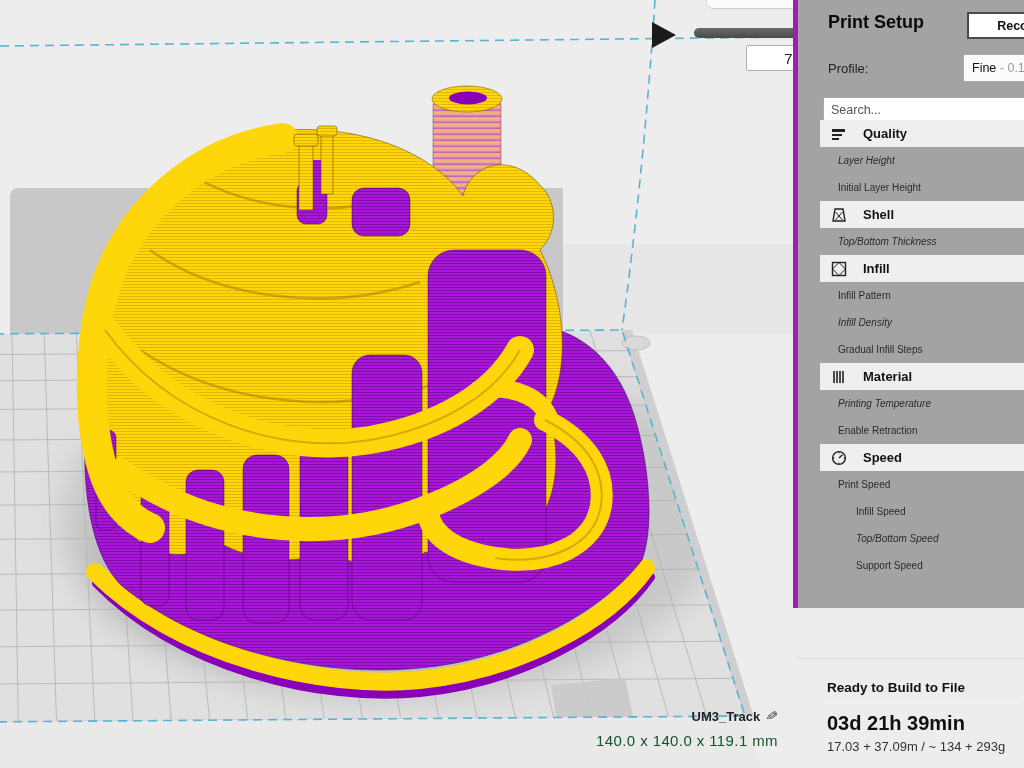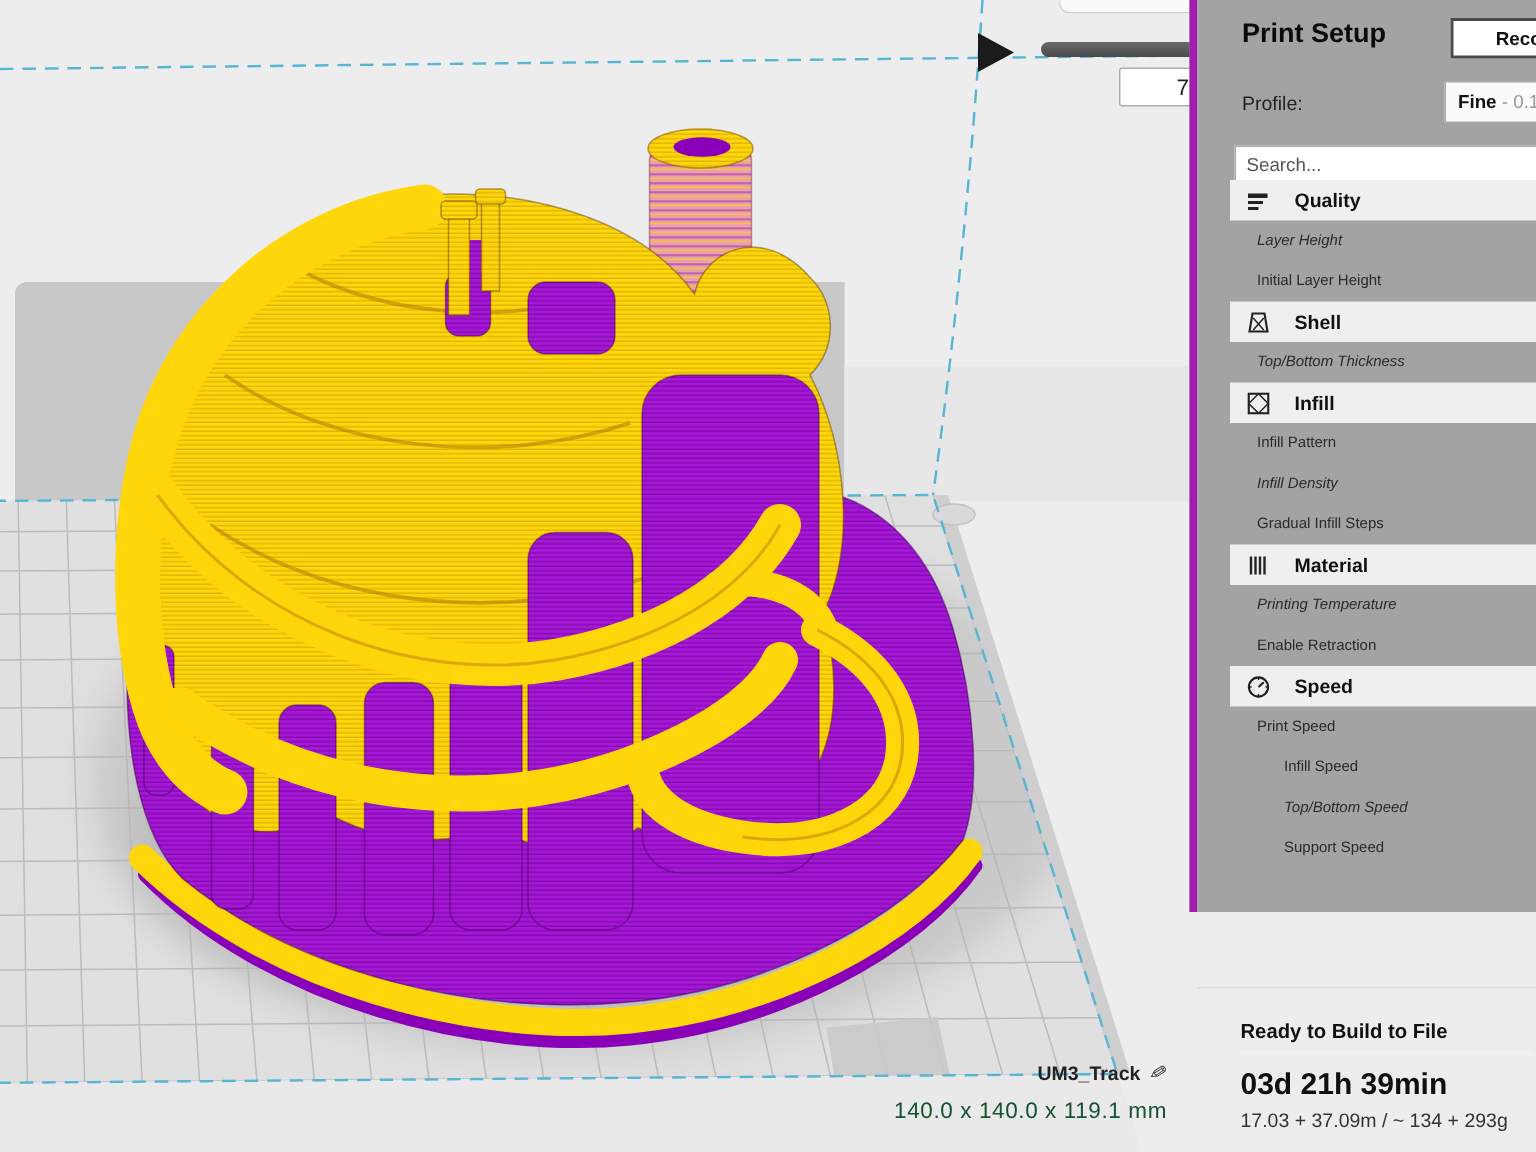--- a/index.html
+++ b/index.html
@@ -29,21 +29,21 @@
   #panel{position:absolute;left:793px;top:0;width:231px;height:608px;background:#a3a3a3;
     border-left:5px solid #a21caf;z-index:10;}
   #panel-title{position:absolute;left:30px;top:12px;font-size:18px;font-weight:bold;color:#0a0a0a;}
   #mode-button{position:absolute;left:169px;top:12px;width:150px;height:27px;box-sizing:border-box;
     border:2px solid #4a4a4a;background:#fff;font-size:12.5px;font-weight:bold;color:#111;
     text-align:center;line-height:23px;cursor:pointer;overflow:hidden;}
   #profile-label{position:absolute;left:30px;top:61px;font-size:13px;color:#222;}
   #profile-select{position:absolute;left:165px;top:54px;width:140px;height:28px;box-sizing:border-box;
     border:1px solid #a9a9a9;background:#fbfbfb;font-size:12.5px;line-height:26px;padding-left:8px;
     cursor:pointer;white-space:nowrap;}
-  #profile-select .val{font-weight:bold;color:#111;text-align:center;}
+  #profile-select .val{font-weight:normal;color:#111;text-align:center;}
   #profile-select .suffix{color:#9a9a9a;margin-top:47px;}
   #search-box{position:absolute;left:25px;top:97px;width:240px;height:26px;box-sizing:border-box;
     border:1px solid #a9a9a9;background:#fff;font-size:12.5px;color:#555;line-height:24px;padding-left:7px;}
   #settings-list{position:absolute;left:0;top:120px;width:231px;}
   .cat-header{height:27px;display:flex;align-items:center;background:#efefef;margin-left:22px;cursor:pointer;}
   .cat-header .cicon{width:16px;height:16px;margin-left:11px;flex:0 0 16px;}
   .cat-header .clabel{font-size:13px;font-weight:bold;color:#111;margin-left:16px;}
   .set-item{height:27px;display:flex;align-items:center;cursor:pointer;}
   .set-item .slabel{font-size:10px;color:#2a2a2a;margin-left:40px;}
   .set-item.indent .slabel{margin-left:58px;}

